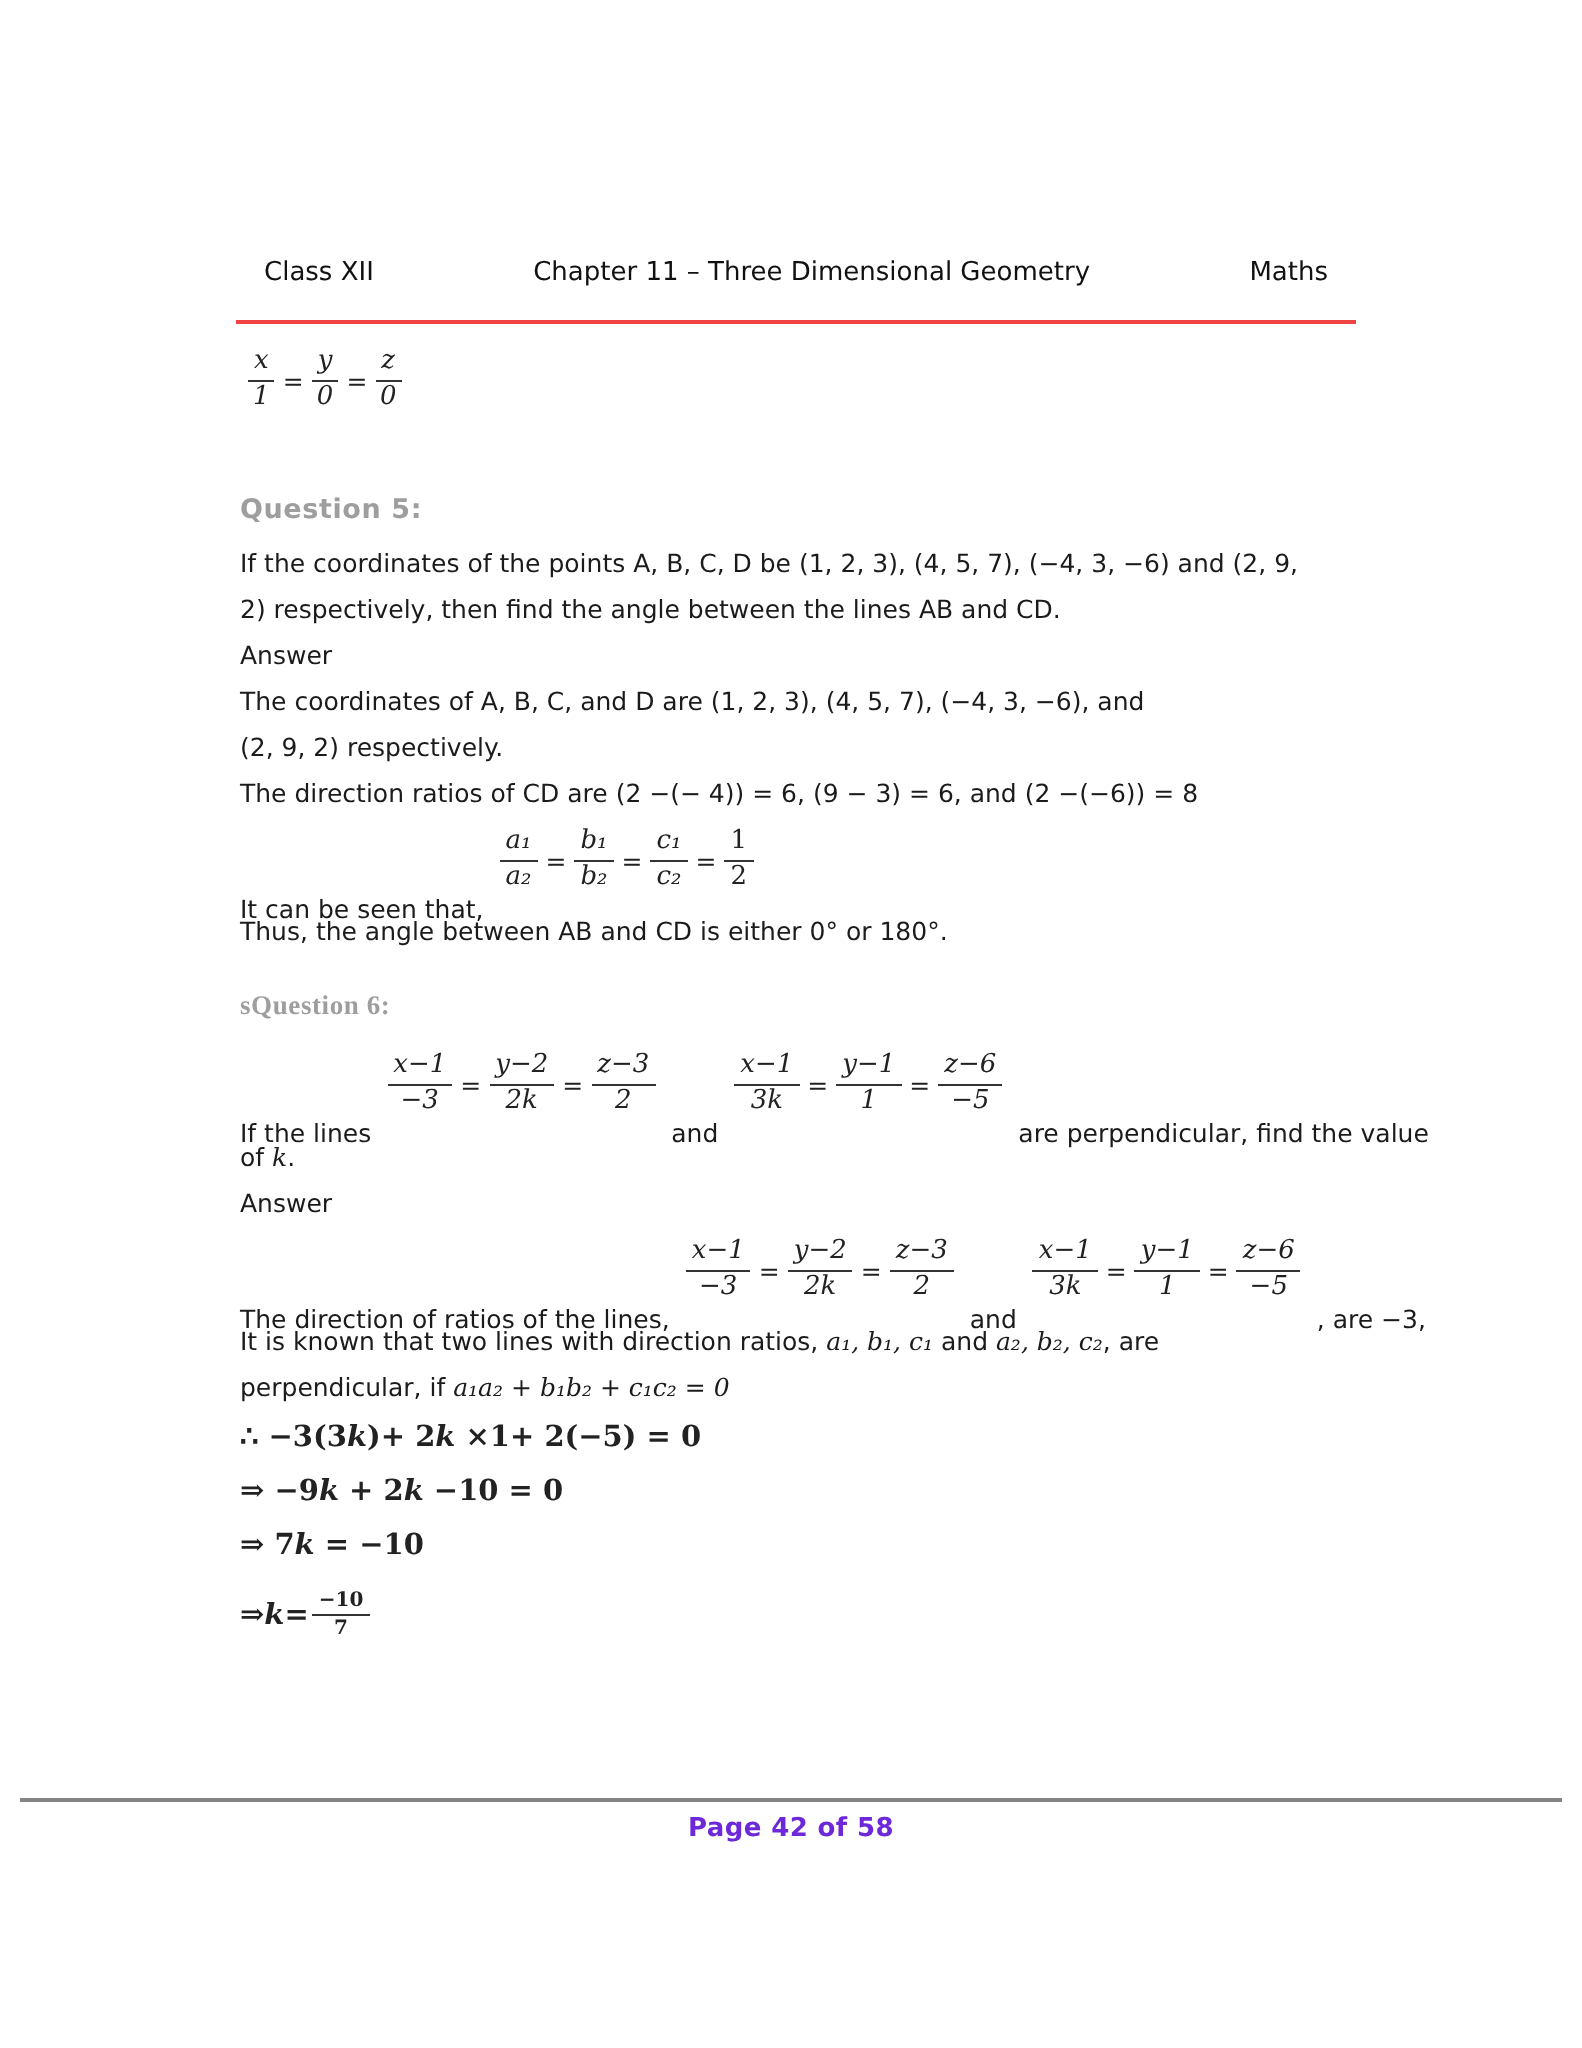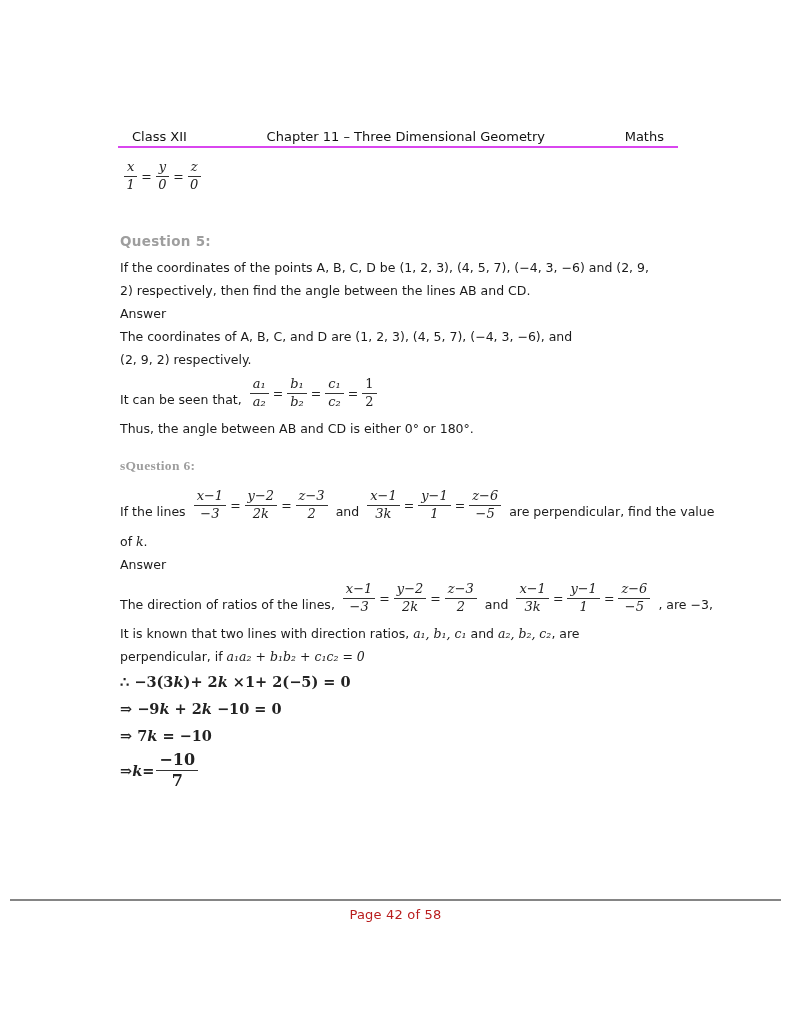--- a/index.html
+++ b/index.html
@@ -15,22 +15,22 @@
     overflow: hidden;
   }
   .content { padding: 129px 100px 0 120px; }
 
   
   .header {
     display: flex;
     justify-content: space-between;
     margin-left: -2px;
     width: 560px;
-    padding: 0 14px 2px 14px;
-    border-bottom: 2px solid #d946ef;
+    padding: 0 14px 16px 14px;
+    border-bottom: 2px solid #ef4444;
     font-size: 13px;
     line-height: 15px;
     color: #111111;
     white-space: nowrap;
   }
 
   
   .line { line-height: 23px; white-space: nowrap; }
   .qhead {
     font-size: 13.5px;
@@ -63,41 +63,41 @@
     vertical-align: middle;
     margin: 0 2px;
     color: #222222;
   }
   .eq-top { margin-top: 12px; margin-left: 2px; white-space: nowrap; }
 
   
   .math-row { display: flex; align-items: center; white-space: nowrap; }
   .math-row.h46 { height: 46px; }
   .math-row.h48 { height: 48px; }
-  .drop { position: relative; top: 6px; }
+  .drop { position: relative; top: 24px; }
   .sp-l { margin-left: 6px; }
   .sp-r { margin-right: 6px; }
 
   .var { font-family: "DejaVu Serif", "Liberation Serif", serif; font-style: italic; }
 
   
   .derive { font-family: "DejaVu Serif", "Liberation Serif", serif; font-size: 14.5px; color: #222222; font-weight: bold; }
   .derive-line { line-height: 27px; white-space: nowrap; }
   .derive-frac-row { display: flex; align-items: center; height: 40px; margin-top: 2px; }
-  .derive .frac { font-size: 16px; }
+  .derive .frac { font-size: 10px; }
 
   
   .footer { position: absolute; top: 899px; left: 0; width: 791px; }
   .footer-rule { height: 2px; background: #858585; margin: 0 10px; }
   .footer-text {
     text-align: center;
-    font-weight: normal;
+    font-weight: bold;
     font-size: 13px;
     margin-top: 6px;
-    color: #b91c1c;
+    color: #6d28d9;
     letter-spacing: .2px;
   }
 </style>
 </head>
 <body>
 
 <div class="page">
   <div class="content">
 
     <div class="header">
@@ -109,20 +109,21 @@
     <div class="eq-top math">
       <span class="frac"><span class="num">x</span><span class="den">1</span></span><span class="eqsign">=</span><span class="frac"><span class="num">y</span><span class="den">0</span></span><span class="eqsign">=</span><span class="frac"><span class="num">z</span><span class="den">0</span></span>
     </div>
 
     <div class="qhead gap-q5">Question 5:</div>
     <div class="line gap-after-head">If the coordinates of the points A, B, C, D be (1, 2, 3), (4, 5, 7), (−4, 3, −6) and (2, 9,</div>
     <div class="line">2) respectively, then find the angle between the lines AB and CD.</div>
     <div class="line">Answer</div>
     <div class="line">The coordinates of A, B, C, and D are (1, 2, 3), (4, 5, 7), (−4, 3, −6), and</div>
     <div class="line">(2, 9, 2) respectively.</div>
+    <div class="line">The direction ratios of CD are (2 −(− 4)) = 6, (9 − 3) = 6, and (2 −(−6)) = 8</div>
 
     <div class="math-row h46">
       <span class="drop sp-r">It can be seen that,</span>
       <span class="frac">
           <span class="num">a₁</span>
           <span class="den">a₂</span>
         </span>
       <span class="eqsign">=</span>
       <span class="frac">
           <span class="num">b₁</span>

